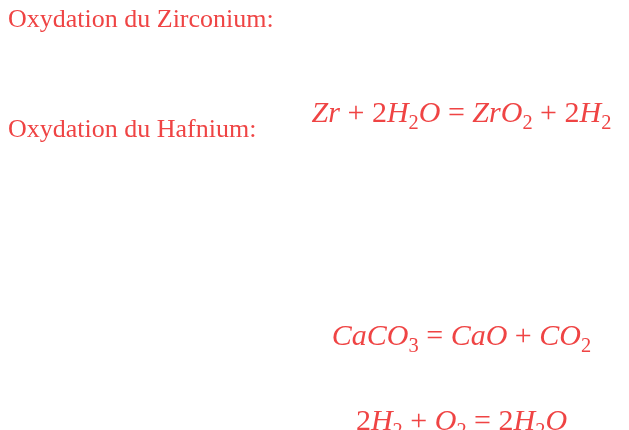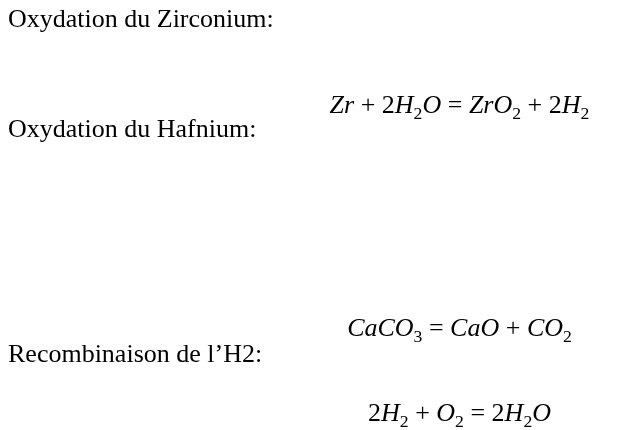--- a/index.html
+++ b/index.html
@@ -1,38 +1,38 @@
 <!DOCTYPE html>
 <html><head>
 <meta charset="utf-8">
 <style>
   html, body { margin: 0; padding: 0; }
   .page {
     position: relative;
     width: 629px;
     height: 430px;
     background: #ffffff;
-    color: #000000;
+    color: #ef4444;
     font-family: "Liberation Serif", serif;
     overflow: hidden;
   }
   .heading {
     position: absolute;
     left: 8px;
     font-size: 26px;
     line-height: 1.2;
     white-space: pre;
   }
   .equation {
     position: absolute;
     left: 0;
     right: 0;
     padding-left: 264px;
     text-align: center;
-    font-size: 26px;
+    font-size: 30px;
     line-height: 1.2;
     white-space: pre;
   }
   .equation .v { font-style: italic; }
   .equation .u { font-style: normal; }
   .equation sub {
     font-style: normal;
     font-size: 0.68em;
     line-height: 0;
   }
@@ -46,18 +46,17 @@
   <div class="equation" style="top:58px">
     <span class="v">Zr</span><span class="u"> + 2</span><span class="v">H</span><sub>2</sub><span class="v">O</span><span class="u"> = </span><span class="v">ZrO</span><sub>2</sub><span class="u"> + 2</span><span class="v">H</span><sub>2</sub>
   </div>
 
   <div class="heading" style="top:113px">Oxydation du Hafnium:</div>
 
   <div class="equation" style="top:281px">
     <span class="v">CaCO</span><sub>3</sub><span class="u"> = </span><span class="v">CaO</span><span class="u"> + </span><span class="v">CO</span><sub>2</sub>
   </div>
 
-  <div class="heading" style="top:338px">Recombinaison de l’H2:</div>
   <div class="equation" style="top:366px">
     <span class="u">2</span><span class="v">H</span><sub>2</sub><span class="u"> + </span><span class="v">O</span><sub>2</sub><span class="u"> = 2</span><span class="v">H</span><sub>2</sub><span class="v">O</span>
   </div>
 
 </div>
 
 </body></html>

